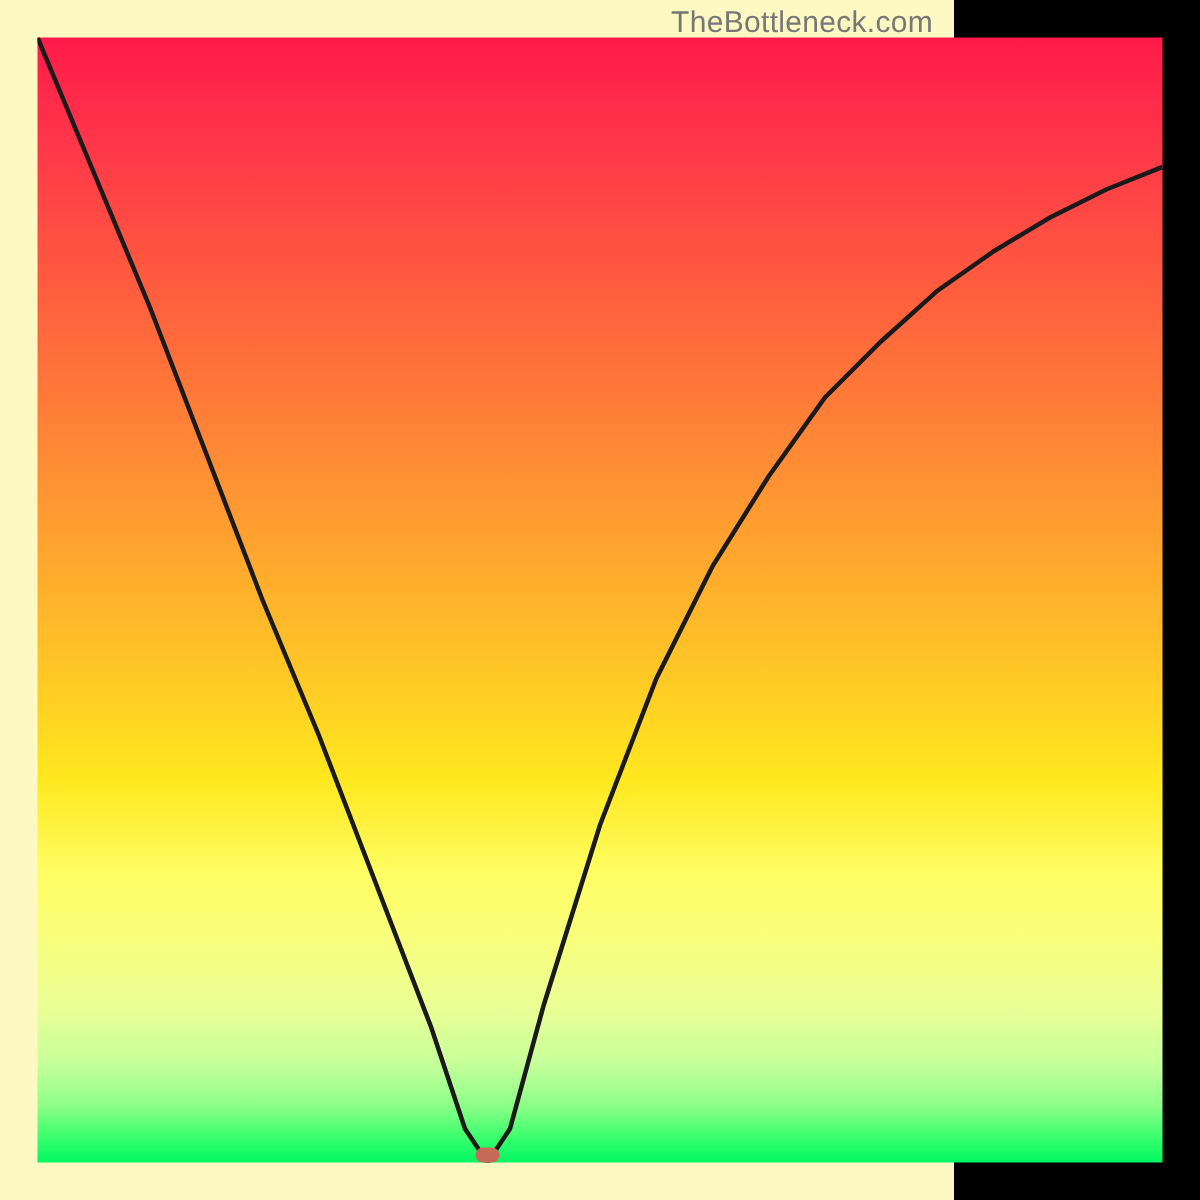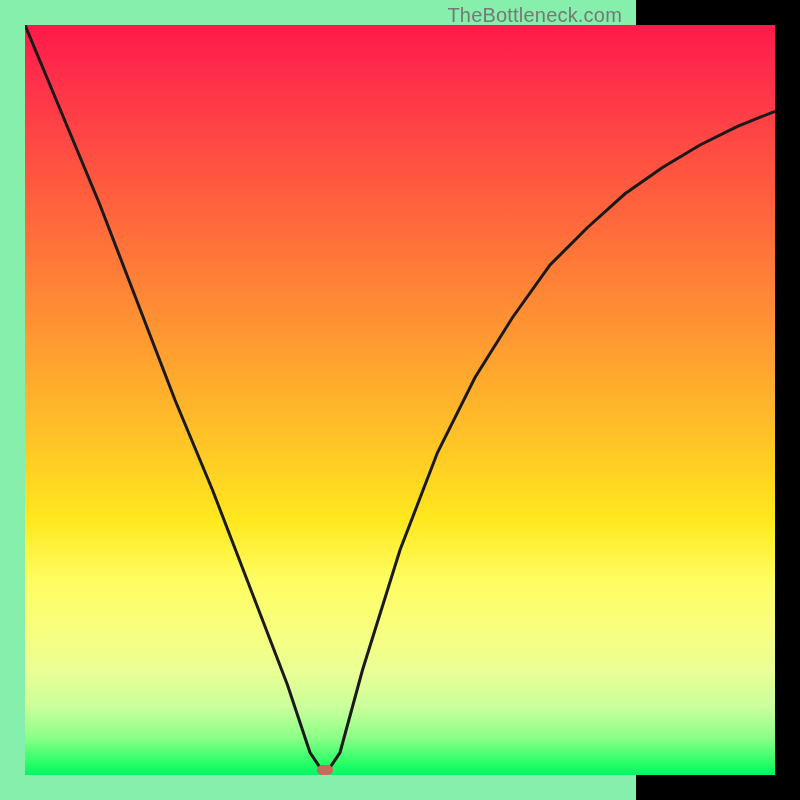--- a/index.html
+++ b/index.html
@@ -8,21 +8,21 @@
     width: 800px;
     height: 800px;
     background: #000;
     overflow: hidden;
     font-family: Arial, Helvetica, sans-serif;
   }
   .frame {
     position: relative;
     width: 636px;
     height: 800px;
-    background: #86efac;
+    background: #fef9c3;
   }
   .plot-area {
     position: absolute;
     left: 25px;
     top: 25px;
     width: 750px;
     height: 750px;
     
     background: linear-gradient(
       to bottom,

